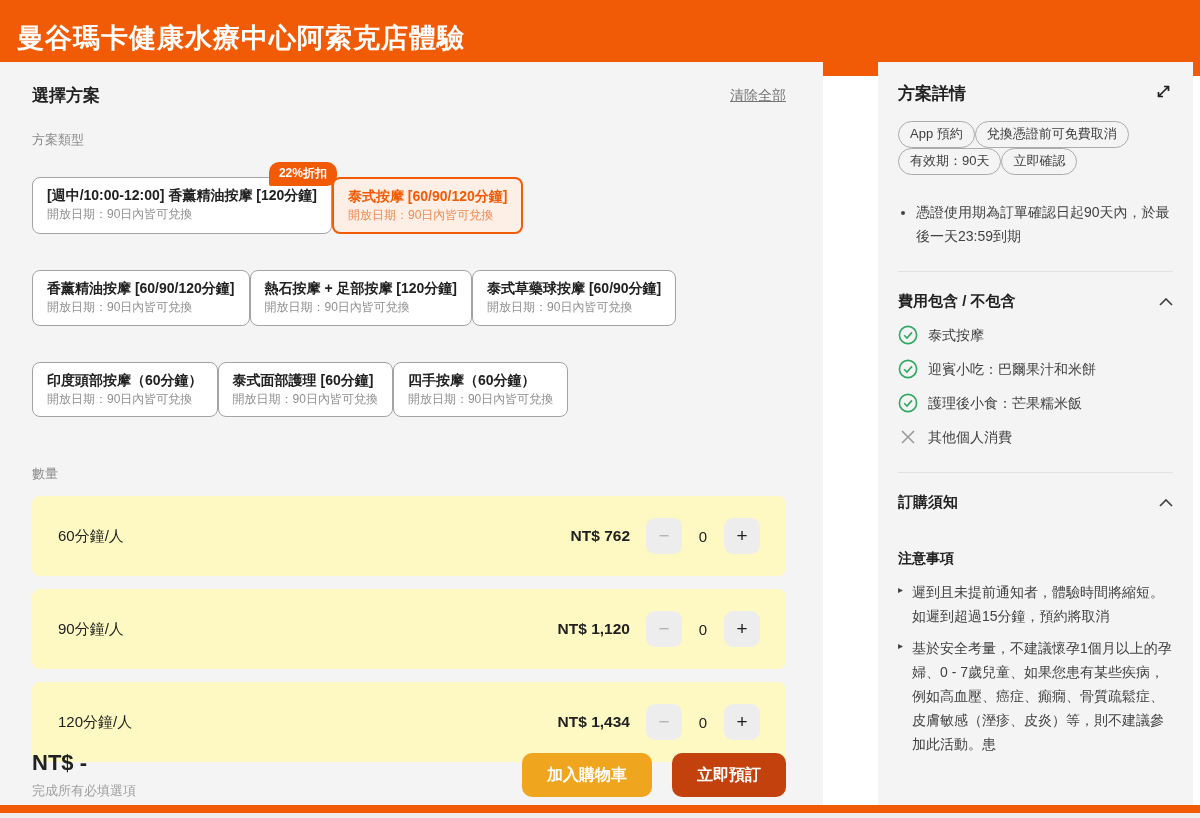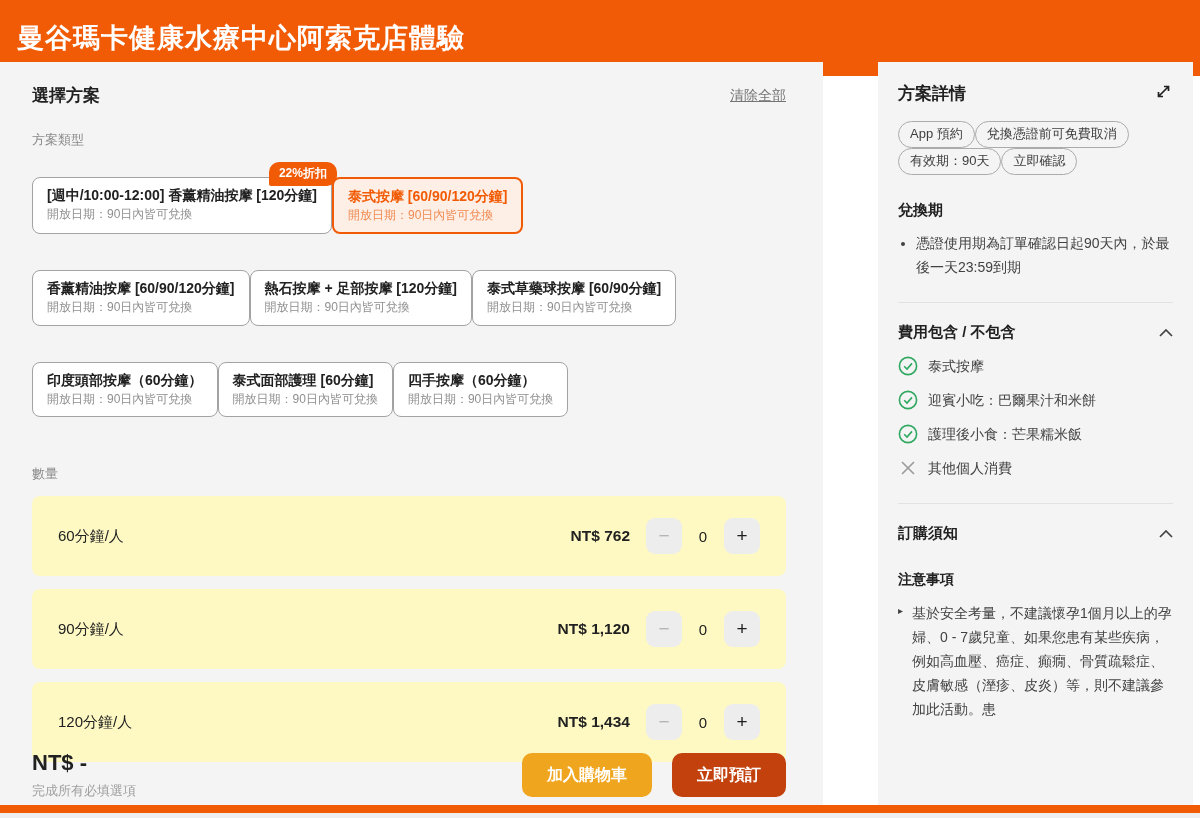--- a/index.html
+++ b/index.html
@@ -57,21 +57,21 @@
   .chips { margin-top:16px; display:flex; flex-wrap:wrap; }
   .chip { border:1px solid #ababab; border-radius:14px; padding:3px 11px 4px; font-size:13px; color:#3d3d3d; }
   .sec-ttl { font-size:15px; font-weight:700; color:#212121; }
   .r-sec { margin-top:26px; }
   ul.dots { margin-top:12px; padding-left:18px; }
   ul.dots li { font-size:14px; color:#424242; line-height:1.7; }
   .divider { margin-top:22px; border-top:1px solid #e2e2e2; }
   .sec-head { margin-top:20px; display:flex; justify-content:space-between; align-items:center; cursor:pointer; }
   .fees { margin-top:14px; }
   .fee { display:flex; align-items:center; gap:10px; margin-bottom:11px; font-size:14px; color:#424242; }
-  .sub-ttl { margin-top:28px; font-size:14px; font-weight:700; color:#212121; }
+  .sub-ttl { margin-top:38px; font-size:14px; font-weight:700; color:#212121; }
   ul.notes { margin-top:12px; list-style:none; }
   ul.notes li { position:relative; padding-left:14px; font-size:14px; color:#424242; line-height:1.72; margin-bottom:8px; }
   ul.notes li::before { content:"▸"; position:absolute; left:0; top:1px; font-size:10px; color:#424242; }
 
   
   .bottom-accent { position:absolute; left:0; top:805px; width:1200px; height:8px; background:#f25b05; z-index:6; }
   .bottom-under { position:absolute; left:0; top:813px; width:1200px; height:5px; background:#eeeeee; z-index:5; }
 </style>
 </head>
 <body>
@@ -177,21 +177,20 @@
     </div>
 
     <div class="chips">
       <span class="chip">App 預約</span>
       <span class="chip">兌換憑證前可免費取消</span>
       <span class="chip">有效期：90天</span>
       <span class="chip">立即確認</span>
     </div>
 
     <div class="r-sec">
-      <div class="sec-ttl">兌換期</div>
       <ul class="dots">
         <li>憑證使用期為訂單確認日起90天內，於最後一天23:59到期</li>
       </ul>
     </div>
 
     <div class="divider"></div>
 
     <div class="sec-head">
       <div class="sec-ttl">費用包含 / 不包含</div>
       <span><svg width="14" height="8" viewBox="0 0 14 8">
@@ -233,19 +232,20 @@
 
     <div class="sec-head">
       <div class="sec-ttl">訂購須知</div>
       <span><svg width="14" height="8" viewBox="0 0 14 8">
             <polyline points="1,7 7,1 13,7" stroke="#424242" stroke-width="1.7" fill="none"></polyline>
           </svg></span>
     </div>
 
     <div class="sub-ttl">注意事項</div>
     <ul class="notes">
+      <li>遲到且未提前通知者，體驗時間將縮短。如遲到超過15分鐘，預約將取消</li>
       <li>基於安全考量，不建議懷孕1個月以上的孕婦、0 - 7歲兒童、如果您患有某些疾病，例如高血壓、癌症、癲癇、骨質疏鬆症、皮膚敏感（溼疹、皮炎）等，則不建議參加此活動。患</li>
     </ul>
   </aside>
 
   <div class="bottom-accent"></div>
   <div class="bottom-under"></div>
 </div>
 
 </body></html>

